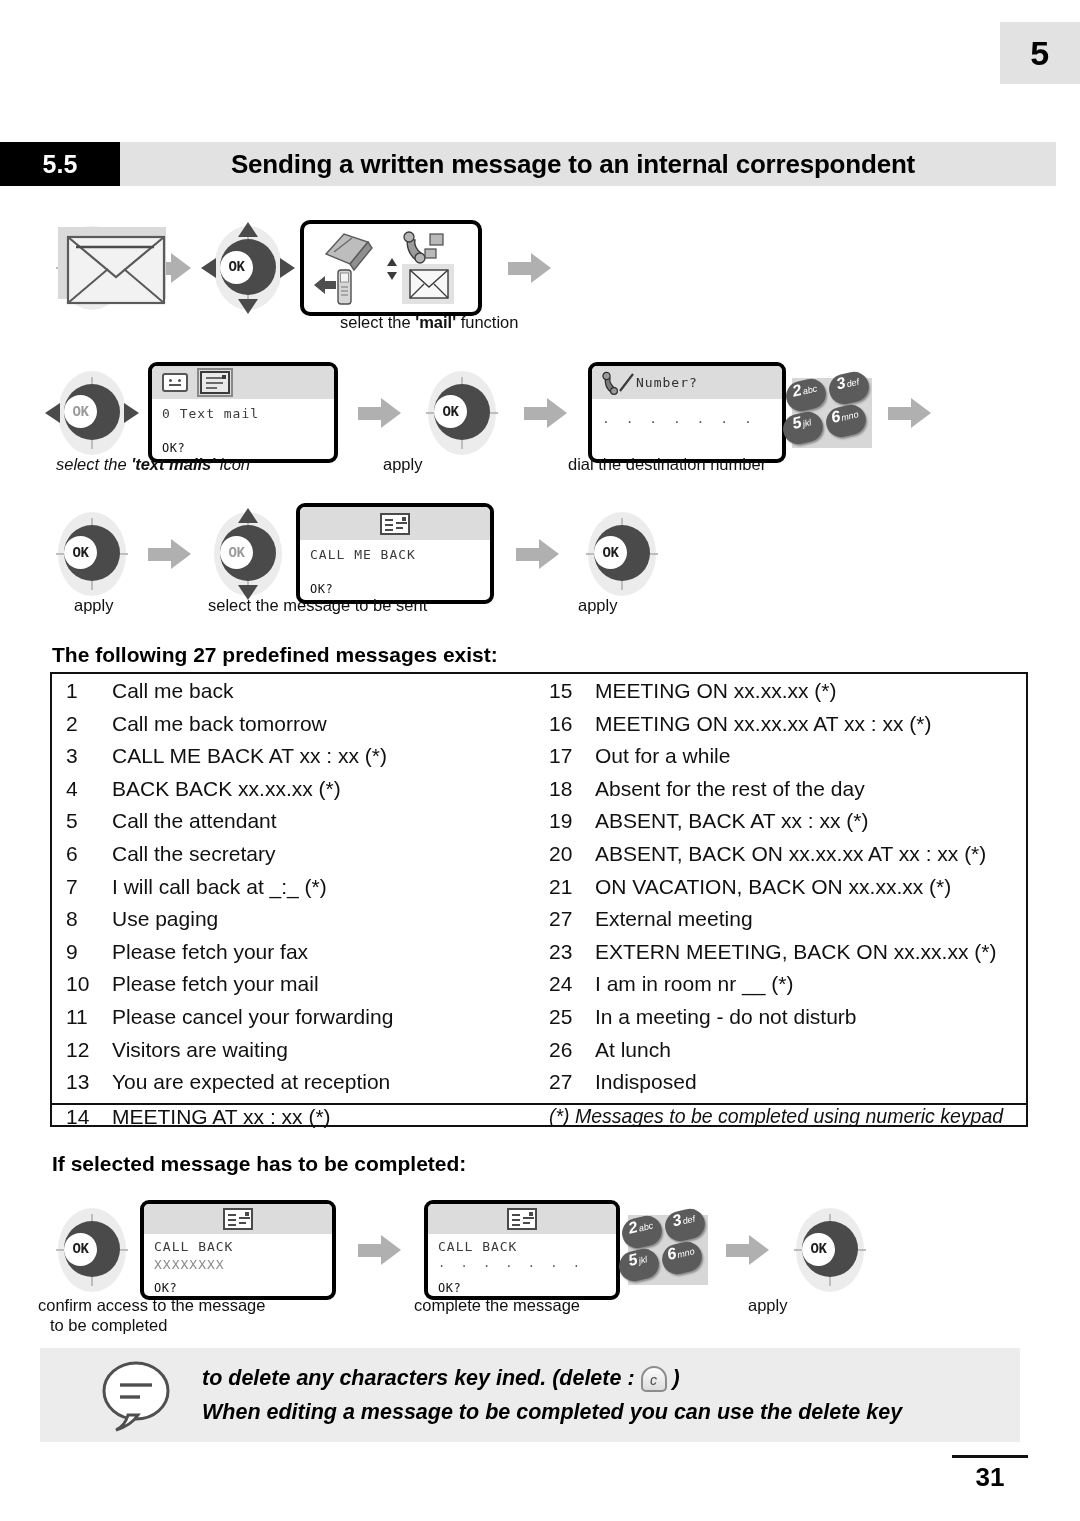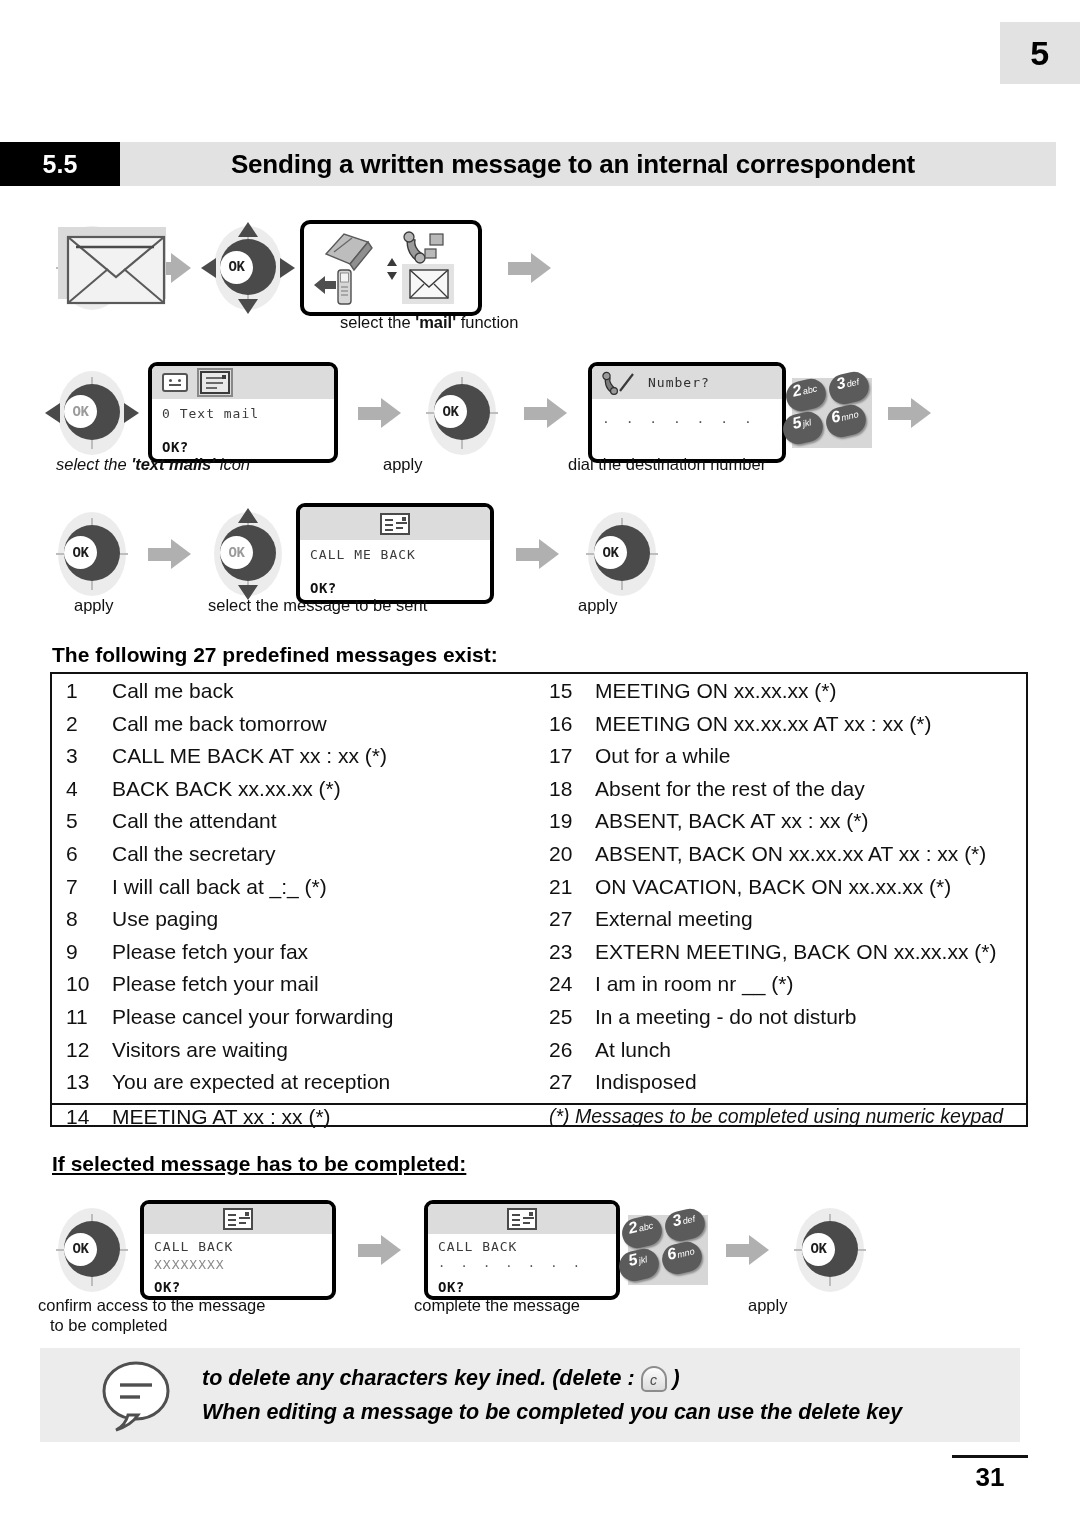--- a/index.html
+++ b/index.html
@@ -208,22 +208,22 @@
     font-size: 13px;
     color: #3b3b3b;
     letter-spacing: 1px;
     line-height: 18px;
     white-space: pre;
   }
   .lcd .okq {
     position: absolute;
     left: 10px; bottom: 4px;
     font-family: "DejaVu Sans Mono", monospace;
-    font-size: 14px;
-    font-weight: bold;
+    font-size: 12px;
+    font-weight: normal;
     color: #111;
     letter-spacing: 0.5px;
   }
   .lcd .dots {
     font-family: "DejaVu Sans Mono", monospace;
     font-size: 13px;
     color: #555;
     letter-spacing: 4px;
   }
 
@@ -413,21 +413,20 @@
     font-style: italic;
     font-size: 19.5px;
   }
 
   
   .sub-heading {
     position: absolute;
     left: 52px; top: 1152px;
     font-size: 21px;
     font-weight: bold;
-    text-decoration: underline;
   }
 
   
   .note-box {
     position: absolute;
     left: 40px; top: 1348px;
     width: 980px; height: 94px;
     background: #ececec;
     display: flex;
     align-items: center;
@@ -619,21 +618,21 @@
       <div class="inner">OK</div>
     </div>
   </div>
 
   <div class="step-arrow" style="margin-left:20px;">
     <div class="shaft"></div>
       <div class="head"></div>
   </div>
 
   <div class="lcd" style="width:190px; height:93px; margin-left:20px;">
-    <div class="lcd-top" style="gap:12px;">
+    <div class="lcd-top" style="gap:0;">
       <svg class="glyph-handset" viewBox="0 0 34 24">
         <path d="M4,6 C2,11 4,18 10,22 L14,18 C9,15 7,10 8,7 Z" fill="#7c7c7c" stroke="#2e2e2e" stroke-width="1.3"></path>
         <circle cx="4.5" cy="5" r="3.6" fill="#9a9a9a" stroke="#2e2e2e" stroke-width="1.2"></circle>
         <circle cx="12" cy="20" r="3.4" fill="#9a9a9a" stroke="#2e2e2e" stroke-width="1.2"></circle>
         <line x1="18" y1="20" x2="31" y2="3" stroke="#3a3a3a" stroke-width="2.2"></line>
       </svg>
       <span class="line" style="font-size:13px;color:#2f2f2f;">Number?</span>
     </div>
     <div class="lcd-body" style="padding-top:12px;">
       <div class="dots">. . . . . . .</div>

